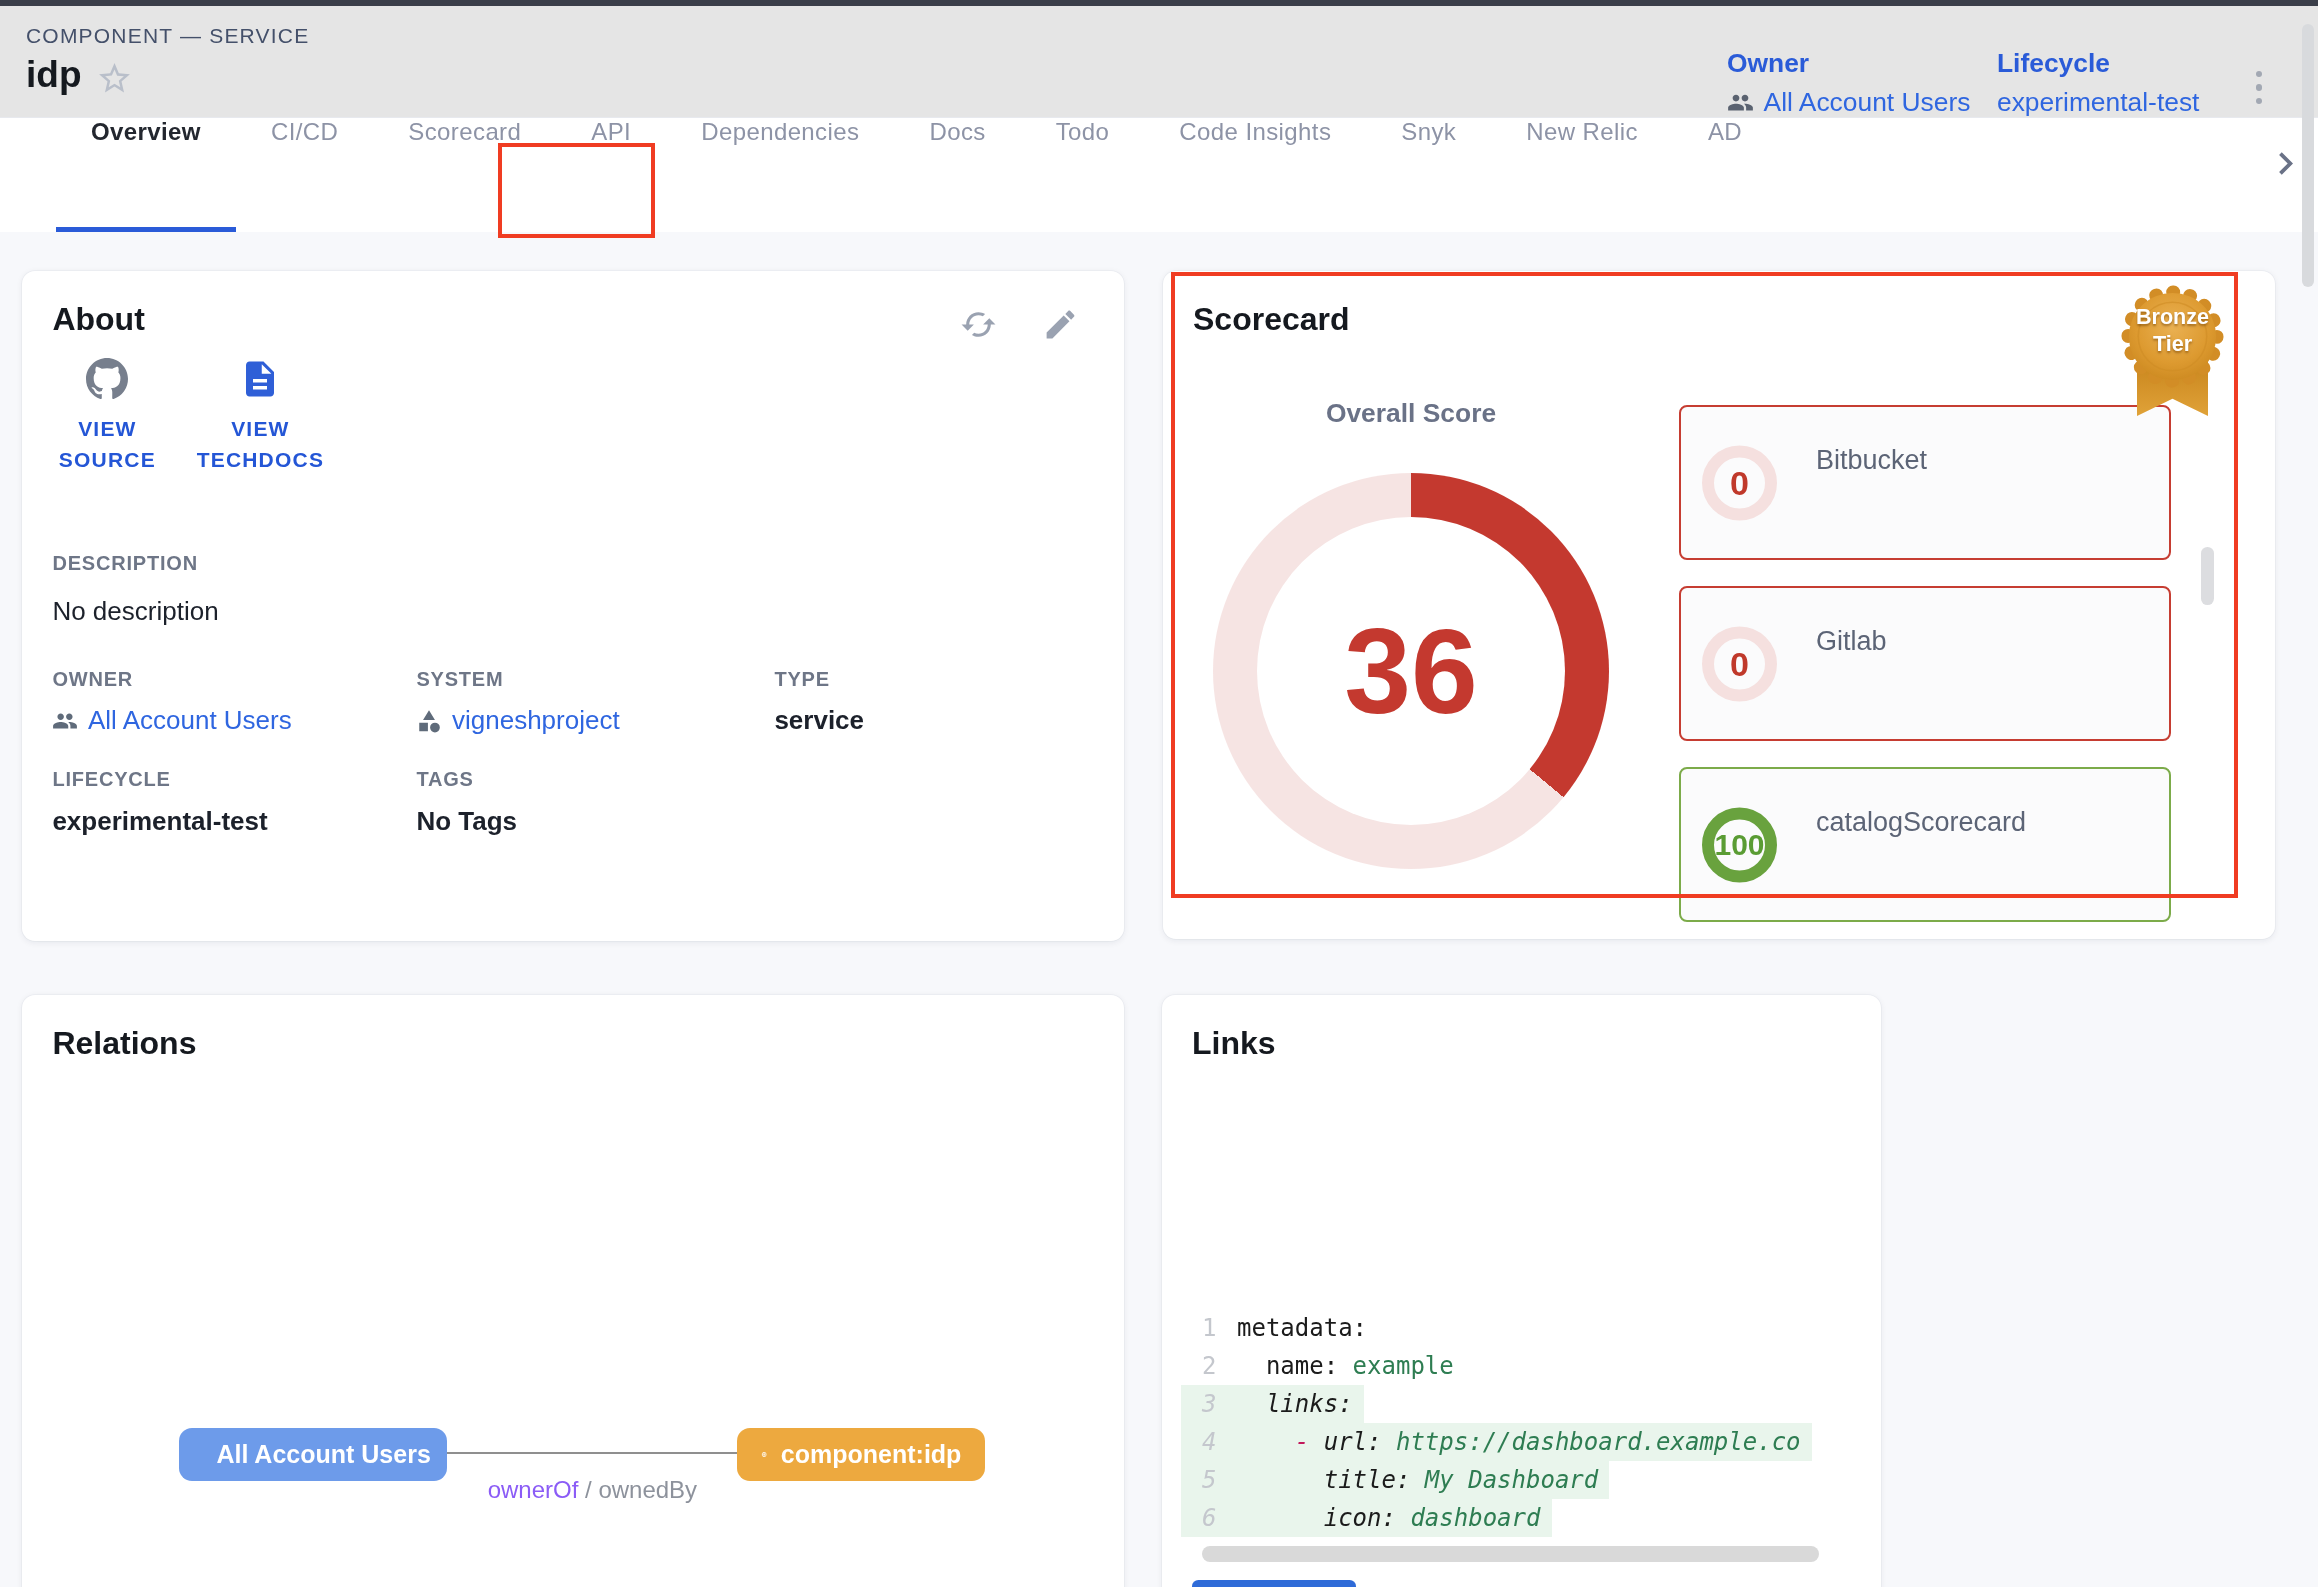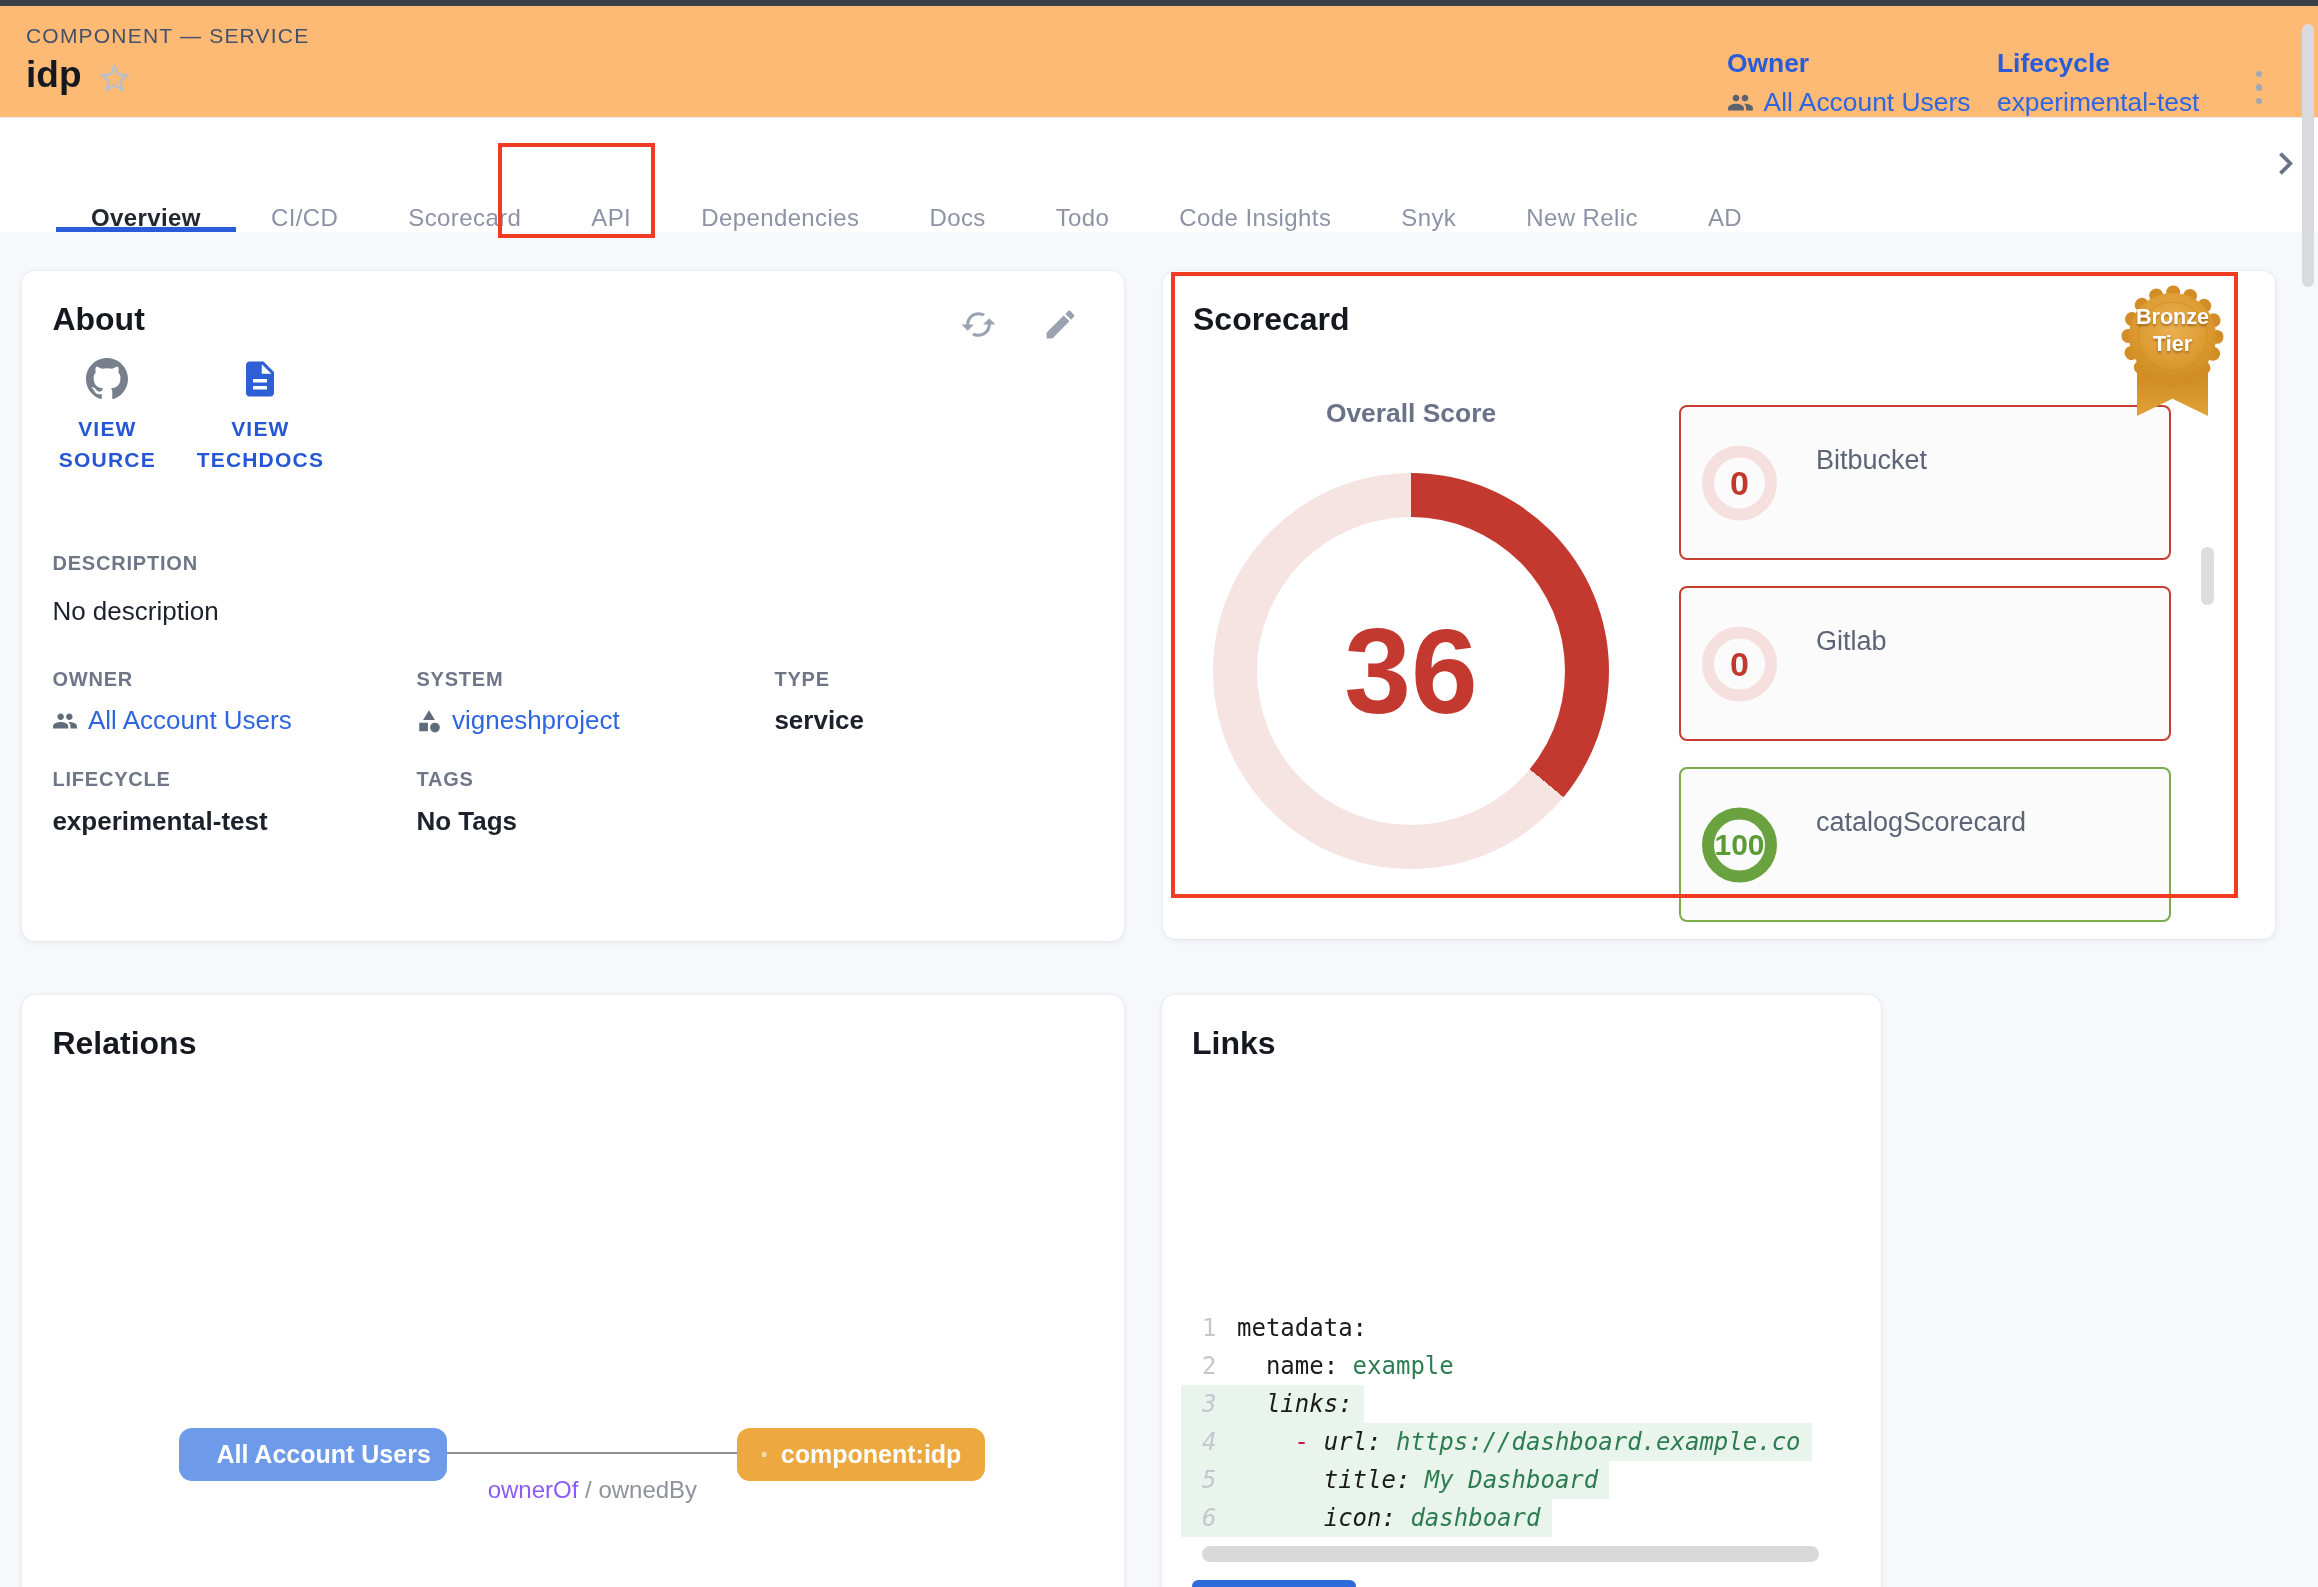--- a/index.html
+++ b/index.html
@@ -4,35 +4,35 @@
 <style>
   * { margin:0; padding:0; box-sizing:border-box; }
   html,body { background:#e9eaee; }
   #app {
     position:relative; width:2319px; height:1588px; overflow:hidden;
     background:#ffffff; font-family:"Liberation Sans", sans-serif; color:#1c212b;
   }
   .topbar { position:absolute; left:0; top:0; width:100%; height:6.4px; background:var(--topbar,#3a3e49); }
 
   
-  .page-header { position:absolute; left:0; top:6.4px; width:100%; height:111px; background:#fdba74; }
+  .page-header { position:absolute; left:0; top:6.4px; width:100%; height:111px; background:#e5e5e5; }
   .eyebrow { position:absolute; left:26px; top:17.6px; font-size:21px; letter-spacing:1.2px; color:#44506a; font-weight:500; }
   .entity-title { position:absolute; left:26px; top:48px; font-size:37px; font-weight:700; color:#15191f; }
   .star-btn { position:absolute; left:96px; top:54px; width:37px; height:37px; cursor:pointer; }
   .hdr-field { position:absolute; top:42px; display:flex; flex-direction:column; gap:8px; }
   .hdr-field .lbl { font-size:26.4px; font-weight:700; color:#2a5bd8; }
   .hdr-field .val { font-size:26.4px; color:#2f66e0; display:flex; align-items:center; gap:9.6px; }
   .hdr-owner { left:1727px; }
   .hdr-lifecycle { left:1997px; }
   .kebab { position:absolute; left:2243px; top:53px; width:32px; height:56px; display:flex; flex-direction:column; align-items:center; justify-content:center; gap:7.2px; cursor:pointer; }
   .kebab i { width:6.4px; height:6.4px; border-radius:50%; background:#a2a8b3; }
 
   
   .tabs { position:absolute; left:0; top:117px; width:100%; height:115px; background:#fff; border-top:0.8px solid #e7e9ee; display:flex; align-items:stretch; padding-left:56px; }
-  .tab { position:relative; display:flex; align-items:flex-end; padding:0 35px; font-size:24px; letter-spacing:0.4px; color:#8d93a6; cursor:pointer; white-space:nowrap; }
+  .tab { position:relative; display:flex; align-items:flex-start; padding:0 35px; font-size:24px; letter-spacing:0.4px; color:#8d93a6; cursor:pointer; white-space:nowrap; }
   .tab.active { color:#23272f; font-weight:700; }
   .tab.active::after { content:""; position:absolute; left:0; right:0; bottom:0; height:4.8px; background:var(--link_blue,#2a5bd8); }
   .tabs-chevron { position:absolute; right:11.2px; top:141px; width:45px; height:45px; cursor:pointer; }
 
   .page-bg { position:absolute; left:0; top:232px; width:100%; height:1356px; background:#f7f8fb; }
 
   
   .card { position:absolute; background:#fff; border-radius:13px; box-shadow:0 1.6px 6.4px rgba(20,30,60,.07), 0 0 0 0.8px #eef0f4; }
   .card-title { position:absolute; left:30px; top:30px; font-size:32px; font-weight:700; color:#15191f; }
 

